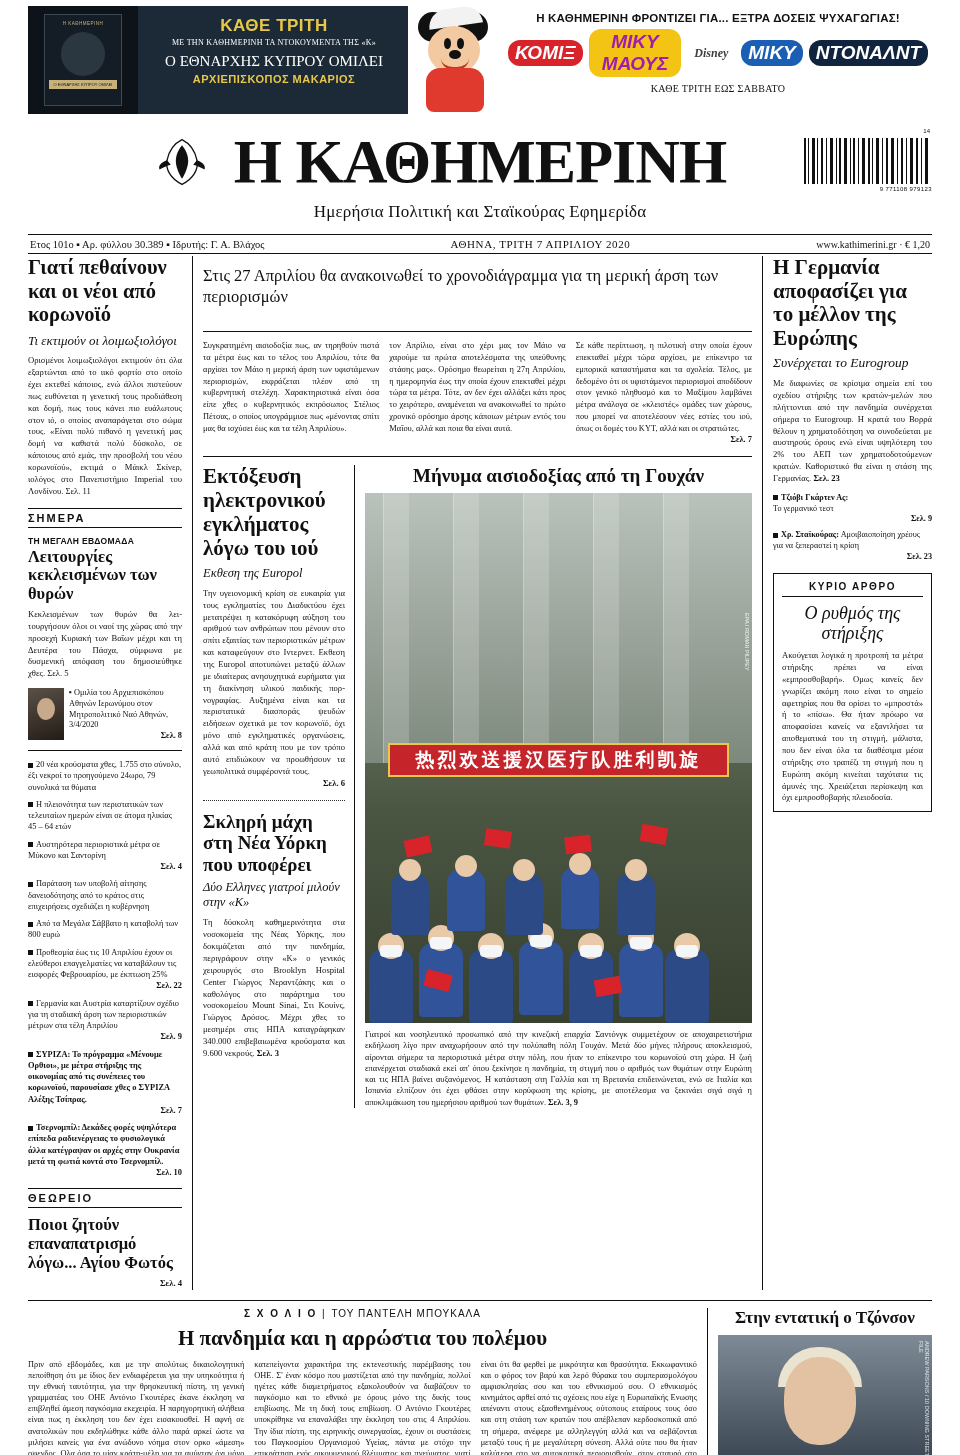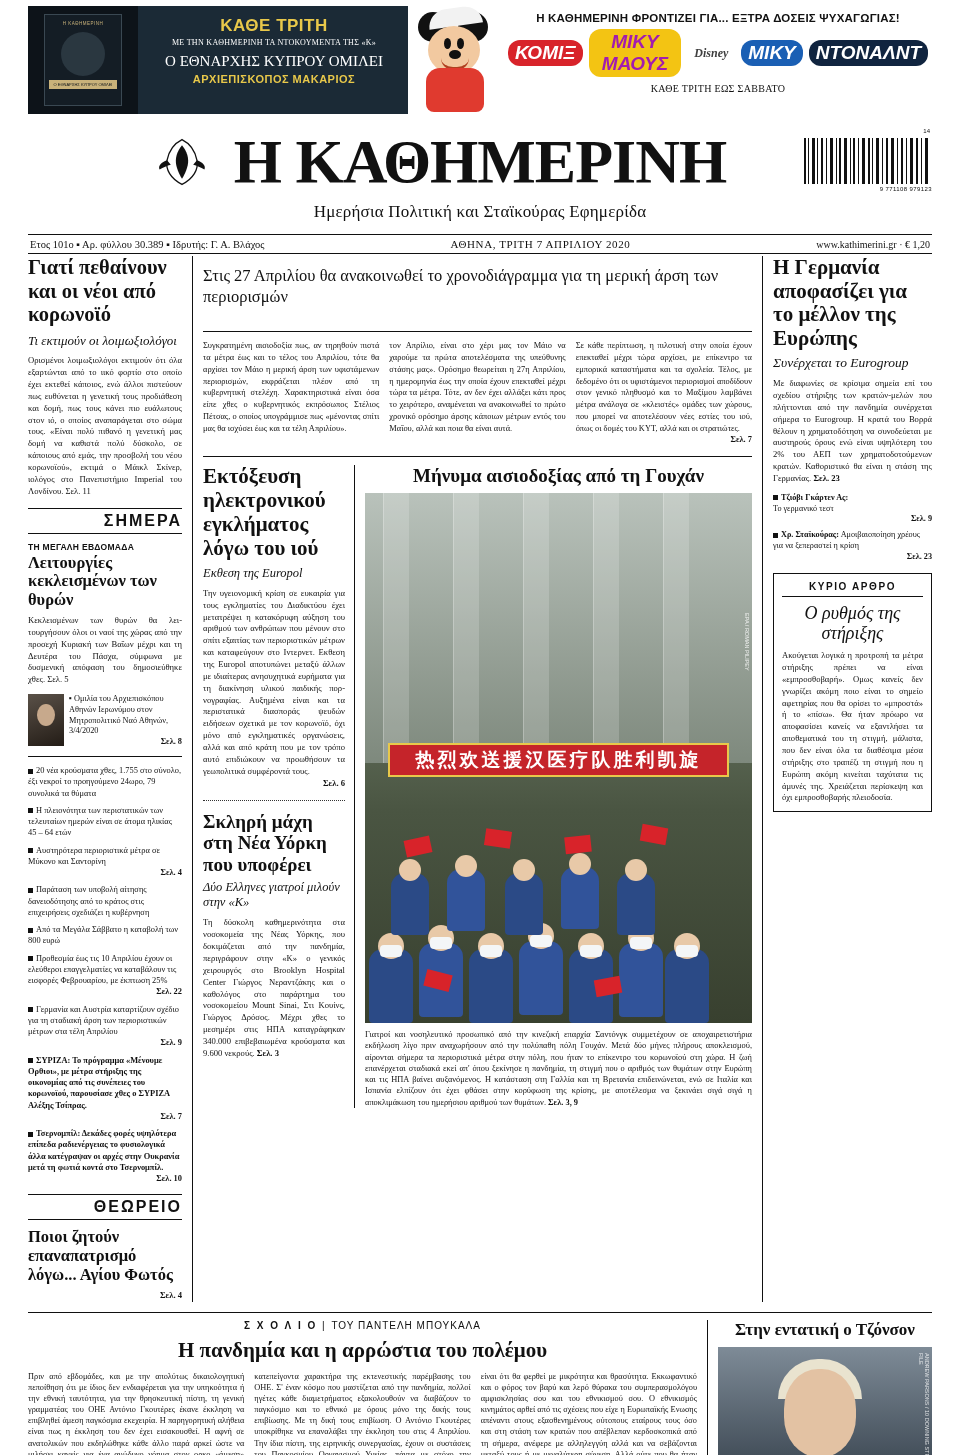--- a/index.html
+++ b/index.html
@@ -62,21 +62,21 @@
   .grid { display:flex; margin-top:2px; }
   .col-left { width:165px; padding-right:10px; border-right:1px solid #111; }
   .col-main { flex:1; padding:0 10px; }
   .col-right { width:170px; padding-left:10px; border-left:1px solid #111; }
 
   
   .lead-title { font-family:"Liberation Serif",serif; font-weight:bold; font-size:20.5px; line-height:1.15; margin-bottom:6px; }
   .lead-sub { font-style:italic; font-size:13px; line-height:1.2; margin-bottom:7px; }
   .body-txt { font-size:8.6px; line-height:1.38; text-align:justify; }
   .body-txt b { font-weight:bold; }
-  .section-head { text-align:right; font-family:"Liberation Sans",sans-serif; font-size:16px; letter-spacing:2px; border-top:1px solid #111; border-bottom:1px solid #111; padding:3px 0; margin:10px 0 8px; font-weight:bold;}
+  .section-head { text-align:left; font-family:"Liberation Sans",sans-serif; font-size:11px; letter-spacing:2px; border-top:1px solid #111; border-bottom:1px solid #111; padding:3px 0; margin:10px 0 8px; font-weight:bold;}
   .kicker { font-size:8.5px; font-weight:bold; font-family:"Liberation Sans",sans-serif; letter-spacing:.3px; margin-bottom:2px;}
   .blk-title { font-family:"Liberation Serif",serif; font-weight:bold; font-size:16.5px; line-height:1.14; margin-bottom:5px; }
   .hr-thin { border:0; border-top:1px solid #111; margin:8px 0; }
   .bishop { display:flex; gap:5px; margin-top:8px; }
   .bishop-photo { width:36px; height:52px; background:linear-gradient(160deg,#5a5148,#231c16); position:relative; flex:none;}
   .bishop-photo:after{content:"";position:absolute;left:9px;top:10px;width:18px;height:22px;border-radius:50%;background:#c7a98c;}
   .bishop-txt { font-size:8.3px; line-height:1.3; }
   .bullets { font-size:8.4px; line-height:1.34; }
   .bullets p { margin:0 0 6px; }
   .sq { display:inline-block; width:5px;height:5px;background:#111;margin-right:3px;vertical-align:middle;}

